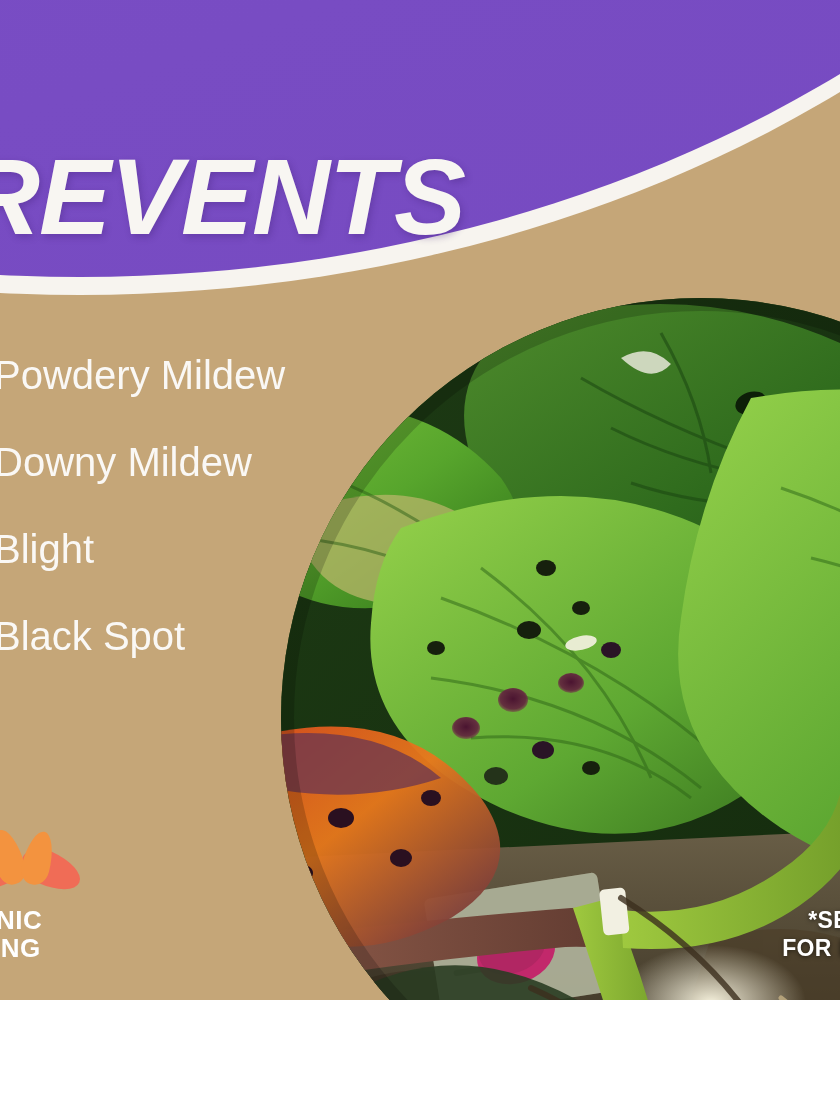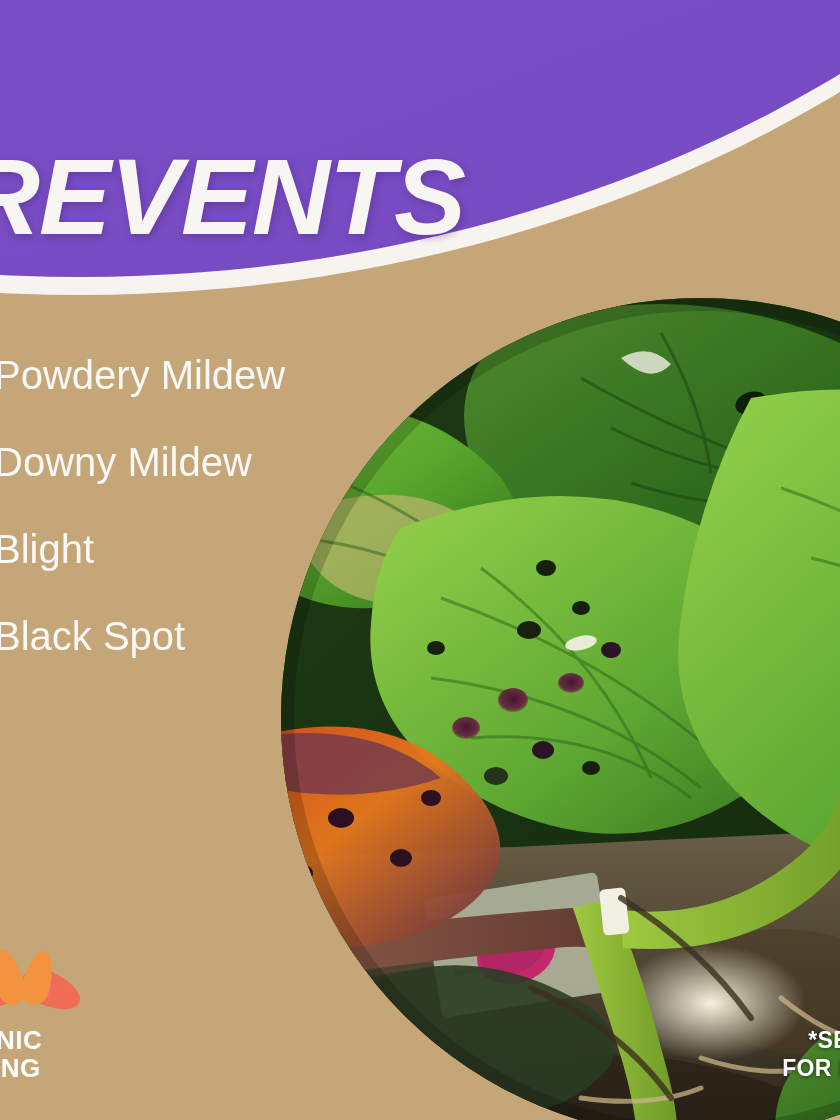--- a/index.html
+++ b/index.html
@@ -4,21 +4,21 @@
 <title>Prevents — Organic Gardening</title>
 <style>
   html, body {
     margin: 0;
     padding: 0;
     background: #ffffff;
   }
   #stage {
     position: relative;
     width: 840px;
-    height: 1120px;
+    height: 1000px;
     overflow: hidden;
     font-family: "Liberation Sans", "DejaVu Sans", sans-serif;
     background: #a21caf;
     -webkit-font-smoothing: antialiased;
   }
 
   
   .tan-bg {
     position: absolute;
     inset: 0;

